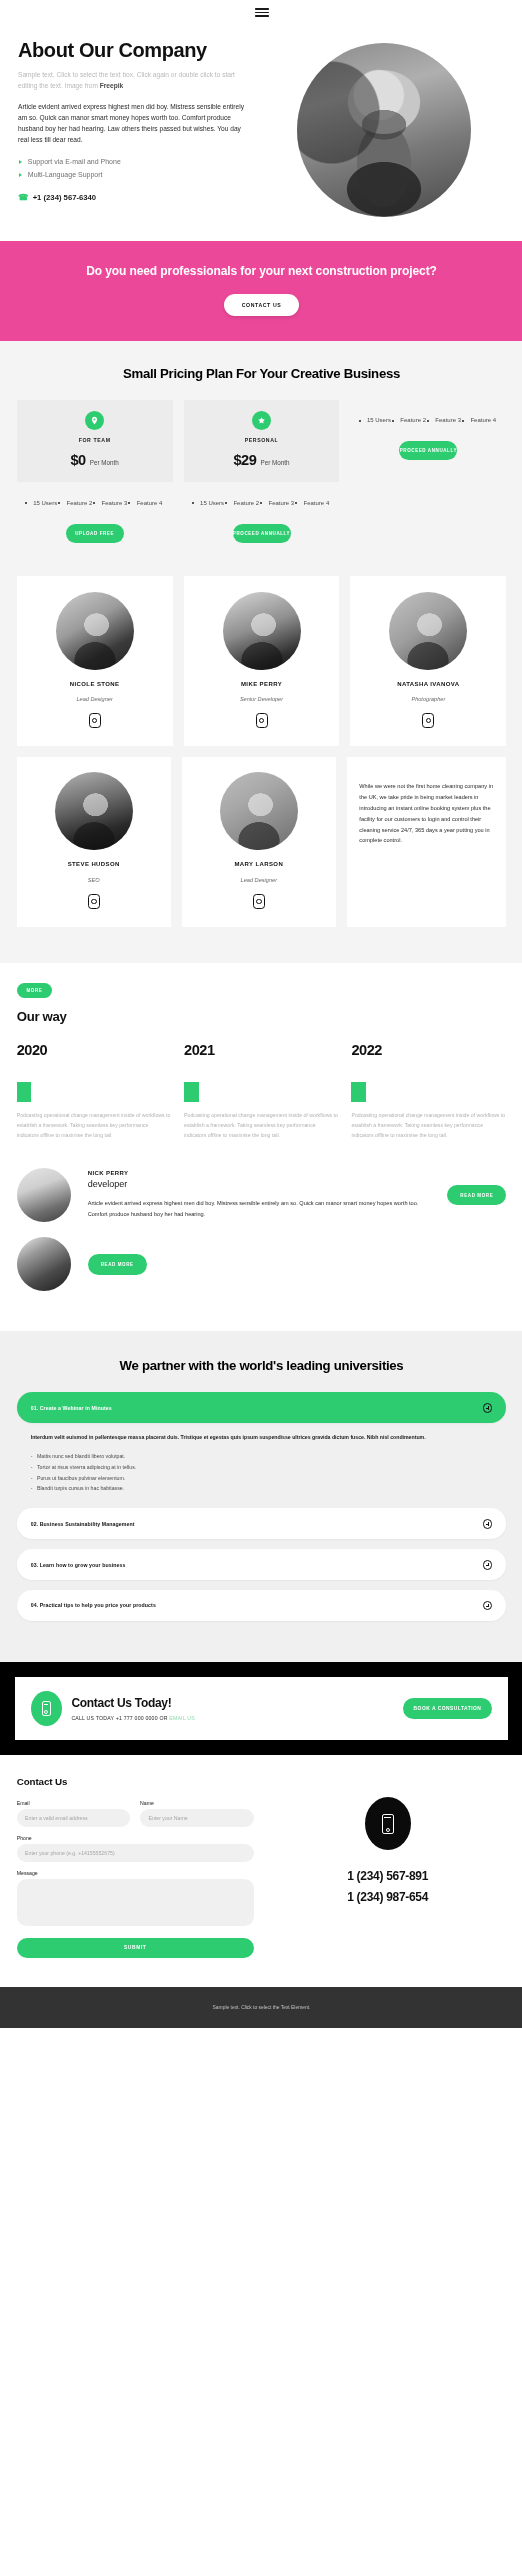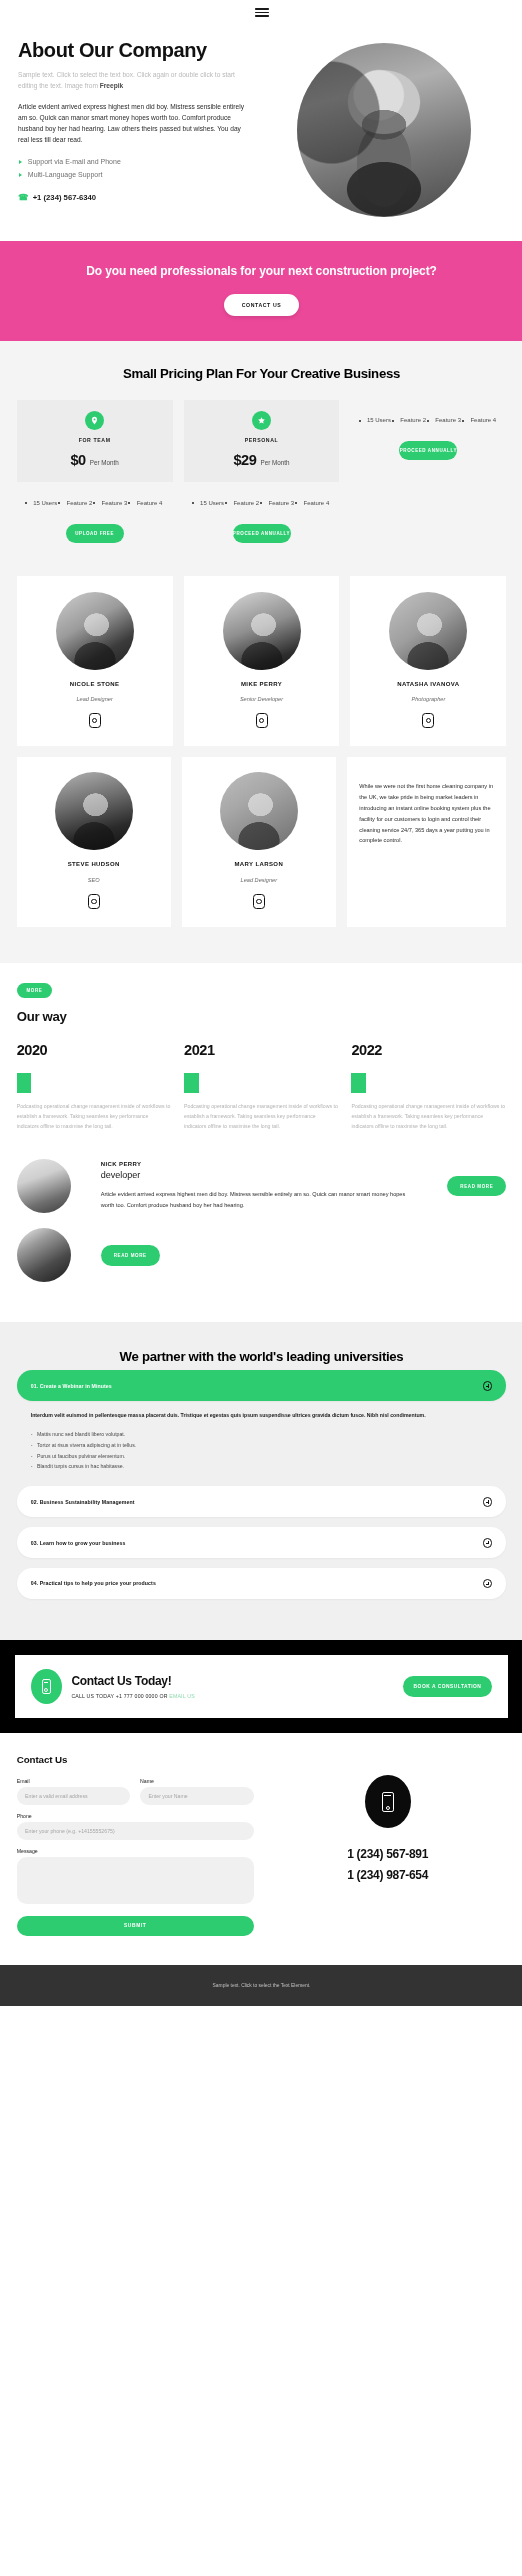--- a/index.html
+++ b/index.html
@@ -116,27 +116,27 @@
   
   .ourway { background:#fff; padding:19.5px 16.7px 21px 16.7px; }
   .badge-more {
     display:inline-block; background:#2ecc71; color:#fff;
     font-size:4.5px; font-weight:700; letter-spacing:0.6px;
     padding:4.9px 9.8px; border-radius:8.4px; border:none; cursor:pointer; margin-bottom:11px;
   }
   .ourway h2 { font-size:13.2px; font-weight:700; letter-spacing:-0.3px; color:#111; margin-bottom:18px; }
   .way-grid { display:flex; gap:12.5px; }
   .way-col { flex:1; }
-  .way-year { font-size:14.6px; font-weight:700; letter-spacing:-0.5px; color:#111; margin-bottom:15px; }
+  .way-year { font-size:14.6px; font-weight:700; letter-spacing:-0.5px; color:#111; margin-bottom:24px; }
   .way-sq { width:14.6px; height:19.5px; background:#2ecc71; margin-bottom:9.8px; }
   .way-txt { font-size:5.2px; line-height:1.85; color:#b3b3b3; }
 
   
   .posts { background:#fff; padding:7px 16.7px 24px 16.7px; }
-  .post { display:flex; align-items:center; gap:30px; margin-bottom:15.3px; }
+  .post { display:flex; align-items:center; gap:17px; margin-bottom:15.3px; }
   .post-av { width:54px; height:54px; border-radius:50%; flex:none; filter:grayscale(1); position:relative; overflow:hidden; }
   .pav1 { background:linear-gradient(160deg,#e6e6e6 0%,#cfcfcf 35%,#6e6e6e 72%,#3c3c3c 100%); }
   .pav2 { background:linear-gradient(150deg,#f0f0f0 0%,#9a9a9a 30%,#4a4a4a 65%,#1c1c1c 100%); }
   .post-body { flex:1; }
   .post-name { font-size:6px; font-weight:700; letter-spacing:0.4px; color:#111; margin-bottom:2.8px; }
   .post-role { font-size:9px; color:#1a1a1a; font-weight:400; margin-bottom:9px; }
   .post-text { font-size:5.6px; line-height:1.95; color:#2a2a2a; }
   .btn-green-pill {
     background:#2ecc71; color:#fff; border:none; cursor:pointer;
     font-size:4.5px; font-weight:700; letter-spacing:0.6px;
@@ -159,21 +159,21 @@
     position:relative; flex:none;
   }
   .acc-plus:before, .acc-plus:after { content:""; position:absolute; background:#111; }
   .acc-plus:before { left:2.1px; right:2.1px; top:4.2px; height:0.7px; }
   .acc-plus:after  { top:2.1px; bottom:2.1px; left:4.2px; width:0.7px; }
   .acc-body { padding:9.8px 14px 4.2px 14px; }
   .acc-body p.lead { font-size:5.2px; line-height:1.75; font-weight:700; color:#1a1a1a; margin-bottom:8.4px; }
   .acc-body ul { list-style:none; }
   .acc-body ul li { font-size:5.2px; line-height:2.1; color:#4a4a4a; padding-left:6.3px; position:relative; }
   .acc-body ul li:before { content:"-"; position:absolute; left:0; color:#4a4a4a; }
-  .sec-title.partners-title { margin-bottom:5px; }
+  .sec-title.partners-title { margin-bottom:18px; }
 
   
   .black-band { background:#000; padding:15.3px 15.3px; }
   .band-inner { background:#fff; display:flex; align-items:center; gap:9.8px; padding:14px 15.3px; }
   .band-ico { width:31px; height:35px; border-radius:50%; background:#2ecc71; flex:none; display:flex; align-items:center; justify-content:center; }
   .phone-glyph { width:9px; height:15.3px; border:1.1px solid #fff; border-radius:2.1px; position:relative; }
   .phone-glyph:before { content:""; position:absolute; left:50%; transform:translateX(-50%); bottom:1px; width:2.1px; height:2.1px; border:0.7px solid #fff; border-radius:50%; }
   .phone-glyph:after { content:""; position:absolute; left:1.4px; right:1.4px; top:2.1px; height:0.8px; background:#fff; }
   .band-text { flex:1; }
   .band-text h3 { font-size:12px; font-weight:700; letter-spacing:-0.3px; color:#111; margin-bottom:4.9px; }

